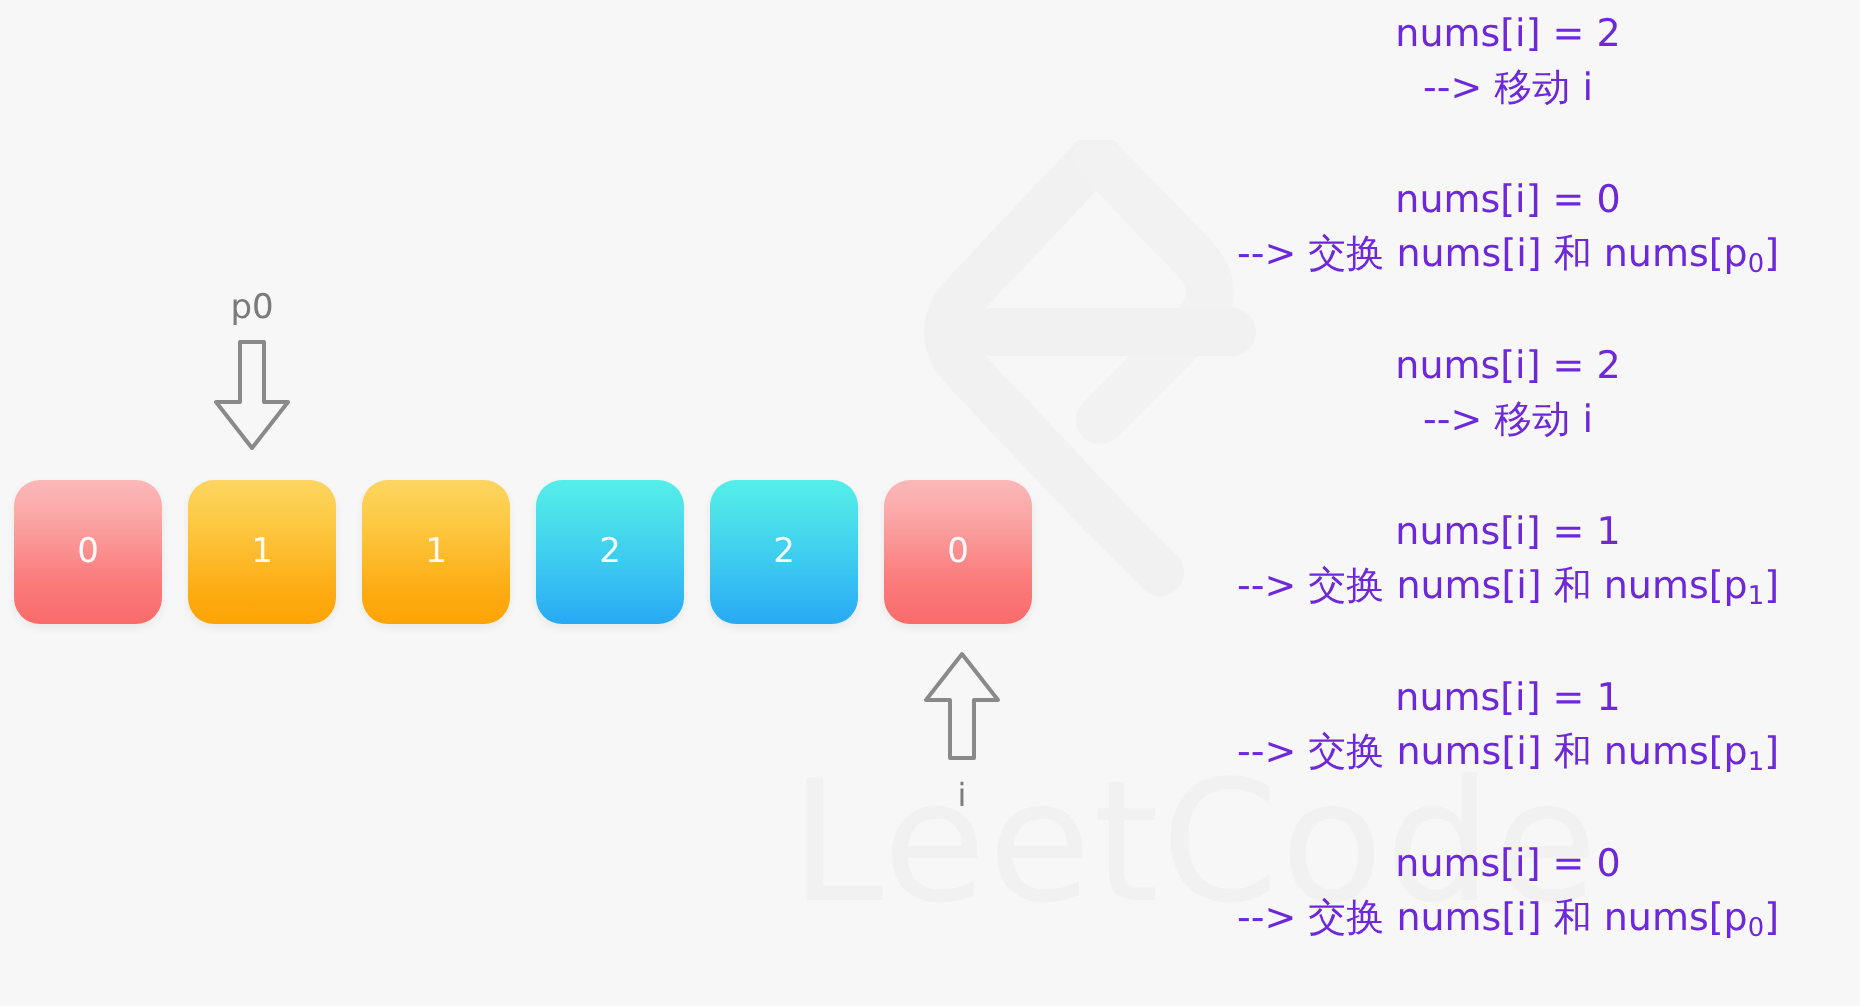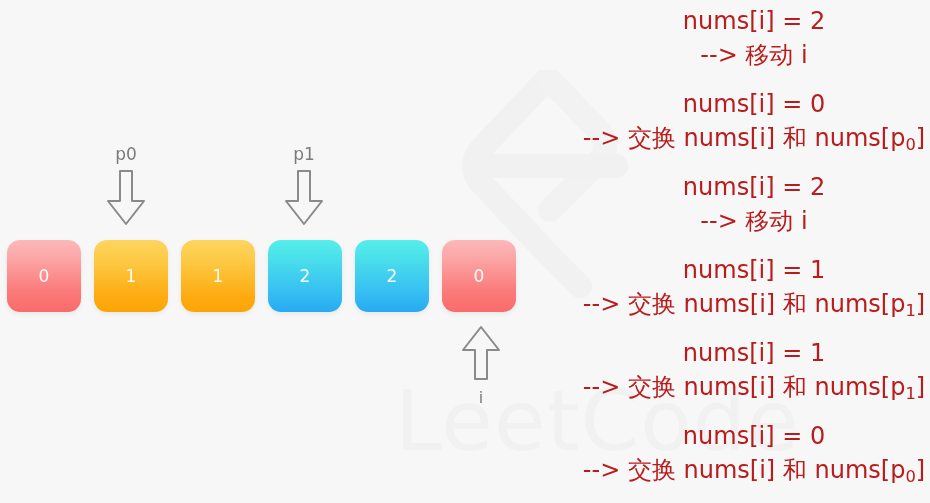--- a/index.html
+++ b/index.html
@@ -109,22 +109,22 @@
   #ptr-p1 { left: 282px; top: 146px; }
   #ptr-i  { left: 459px; top: 325px; }
 
   
   #notes {
     position: absolute;
     left: 578px;
     top: 0px;
     width: 352px;
     height: 438px;
-    color: #b91c1c;
-    font-size: 24px;
+    color: #6d28d9;
+    font-size: 19px;
     font-family: "DejaVu Sans", "Liberation Sans", sans-serif;
   }
   .note-block {
     position: absolute;
     left: 0;
     width: 352px;
     text-align: center;
     line-height: 1.42;
   }
   .note-line { white-space: nowrap; }
@@ -172,26 +172,20 @@
     </div>
   </div>
 
   <div class="pointer down" id="ptr-p0">
     <span class="ptr-label">p0</span>
     <svg class="arrow-svg" width="44" height="58" viewBox="0 0 44 58" style="margin-top:6px">
       <path d="M16 2 L28 2 L28 32 L40 32 L22 55 L4 32 L16 32 Z" fill="#f7f7f7" stroke="#8a8a8a" stroke-width="2" stroke-linejoin="round"></path>
     </svg>
   </div>
 
-  <div class="pointer down" id="ptr-p1">
-    <span class="ptr-label">p1</span>
-    <svg class="arrow-svg" width="44" height="58" viewBox="0 0 44 58" style="margin-top:6px">
-      <path d="M16 2 L28 2 L28 32 L40 32 L22 55 L4 32 L16 32 Z" fill="#f7f7f7" stroke="#8a8a8a" stroke-width="2" stroke-linejoin="round"></path>
-    </svg>
-  </div>
 
   <div class="pointer up" id="ptr-i">
     <svg class="arrow-svg" width="44" height="56" viewBox="0 0 44 56">
       <path d="M22 2 L40 25 L28 25 L28 54 L16 54 L16 25 L4 25 Z" fill="#f7f7f7" stroke="#8a8a8a" stroke-width="2" stroke-linejoin="round"></path>
     </svg>
     <span class="ptr-label-up" style="margin-top:9px">i</span>
   </div>
 
   <div id="notes">
 

